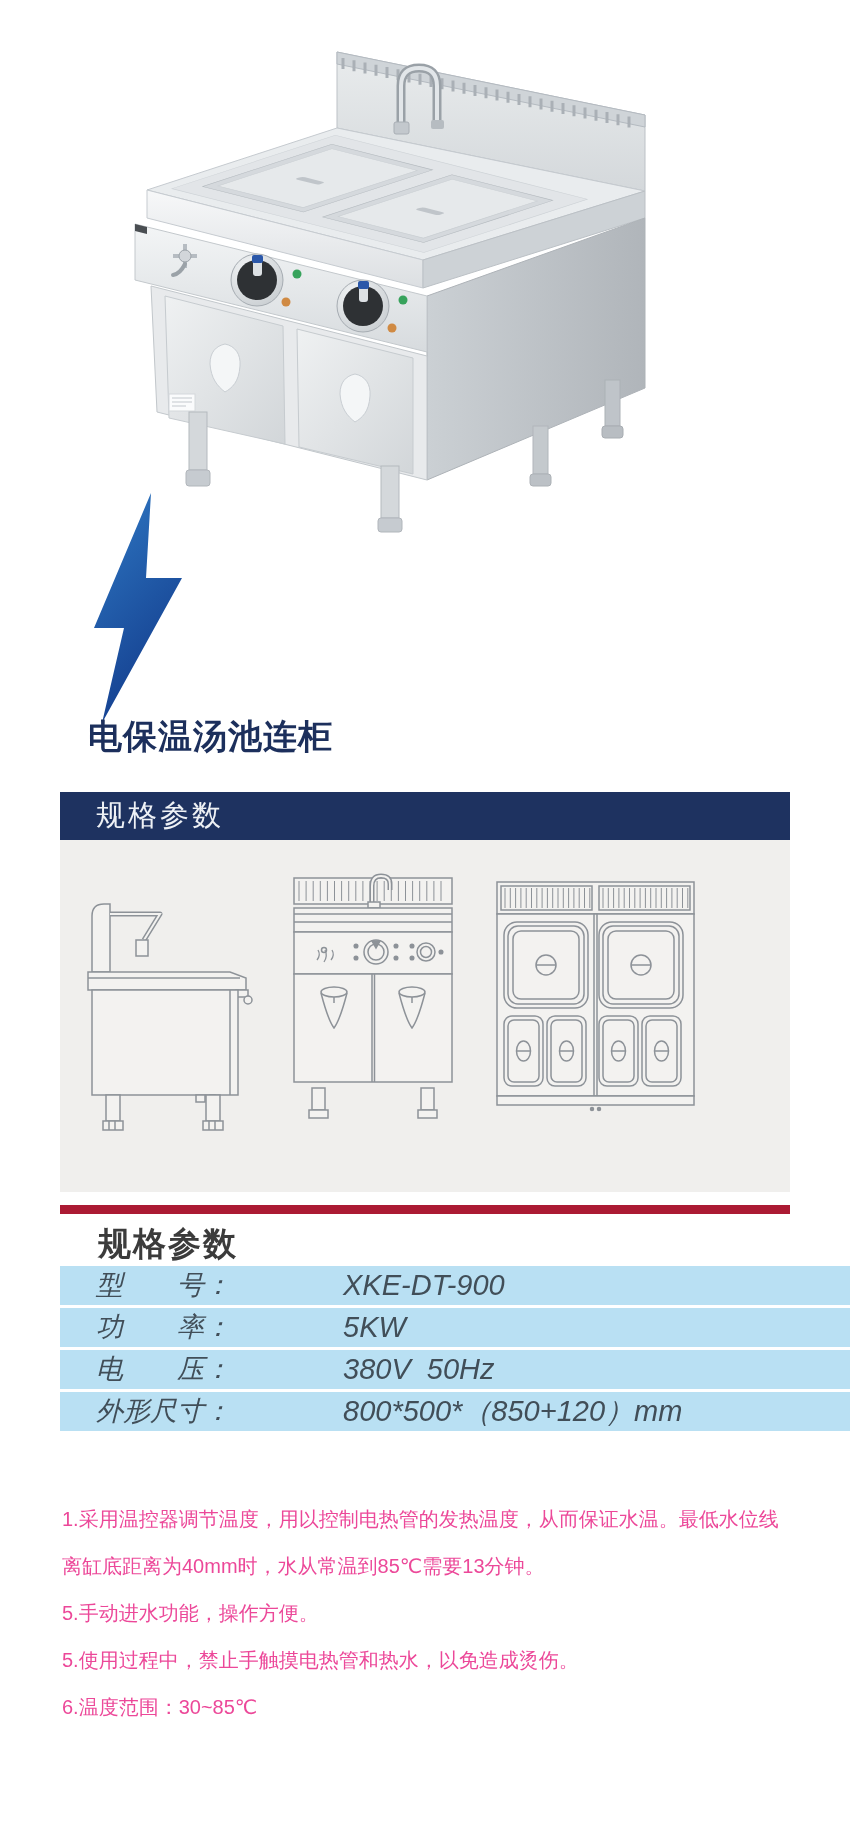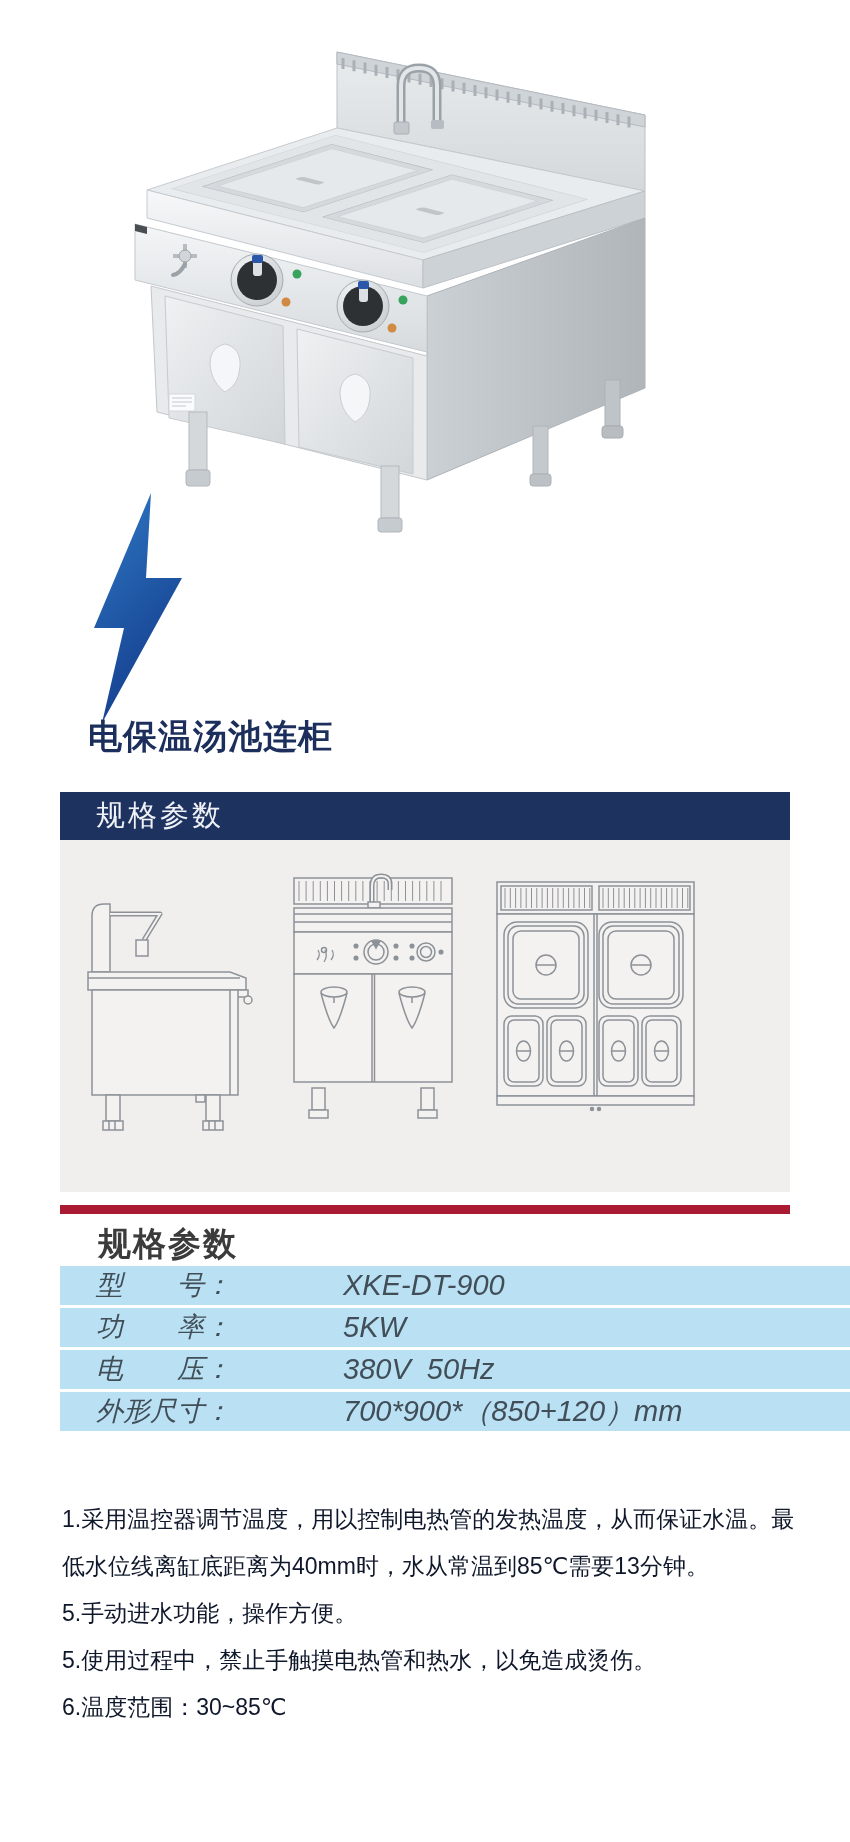--- a/index.html
+++ b/index.html
@@ -18,21 +18,21 @@
   
   .spec-header{left:98px;top:1222px;font-size:33px;color:#3b3b3b;font-weight:700;letter-spacing:2px;}
   
   .spec-table{left:60px;top:1266px;width:848px;font-style:italic;}
   .spec-row{position:relative;height:39px;background:#b9e0f3;margin-bottom:3px;}
   .spec-row:last-child{margin-bottom:16px;}
   .spec-label{position:absolute;left:36px;top:0;line-height:39px;font-size:27px;color:#414e58;white-space:pre;}
   .spec-value{position:absolute;left:283px;top:0;line-height:39px;font-size:29px;color:#414e58;white-space:pre;}
   
   .notes{left:62px;top:1496px;width:736px;}
-  .notes p{margin:0;font-size:23px;line-height:47px;color:#0f172a;}
+  .notes p{margin:0;font-size:20px;line-height:47px;color:#ec4899;}
   svg{display:block;}
 </style>
 </head>
 <body>
 
 <div class="page">
 
   <div class="abs" style="left:105px;top:28px;width:560px;height:510px;">
     <svg width="560" height="510" viewBox="0 0 560 510">
       <defs>
@@ -359,21 +359,21 @@
     <div class="spec-row">
       <span class="spec-label">功　　率：</span>
       <span class="spec-value">5KW</span>
     </div>
     <div class="spec-row">
       <span class="spec-label">电　　压：</span>
       <span class="spec-value">380V  50Hz</span>
     </div>
     <div class="spec-row">
       <span class="spec-label">外形尺寸：</span>
-      <span class="spec-value">700*900*（850+120）mm</span>
+      <span class="spec-value">800*500*（850+120）mm</span>
     </div>
   </div>
 
   <div class="abs notes">
     <p>1.采用温控器调节温度，用以控制电热管的发热温度，从而保证水温。最低水位线离缸底距离为40mm时，水从常温到85℃需要13分钟。</p>
     <p>5.手动进水功能，操作方便。</p>
     <p>5.使用过程中，禁止手触摸电热管和热水，以免造成烫伤。</p>
     <p>6.温度范围：30~85℃</p>
   </div>
 

